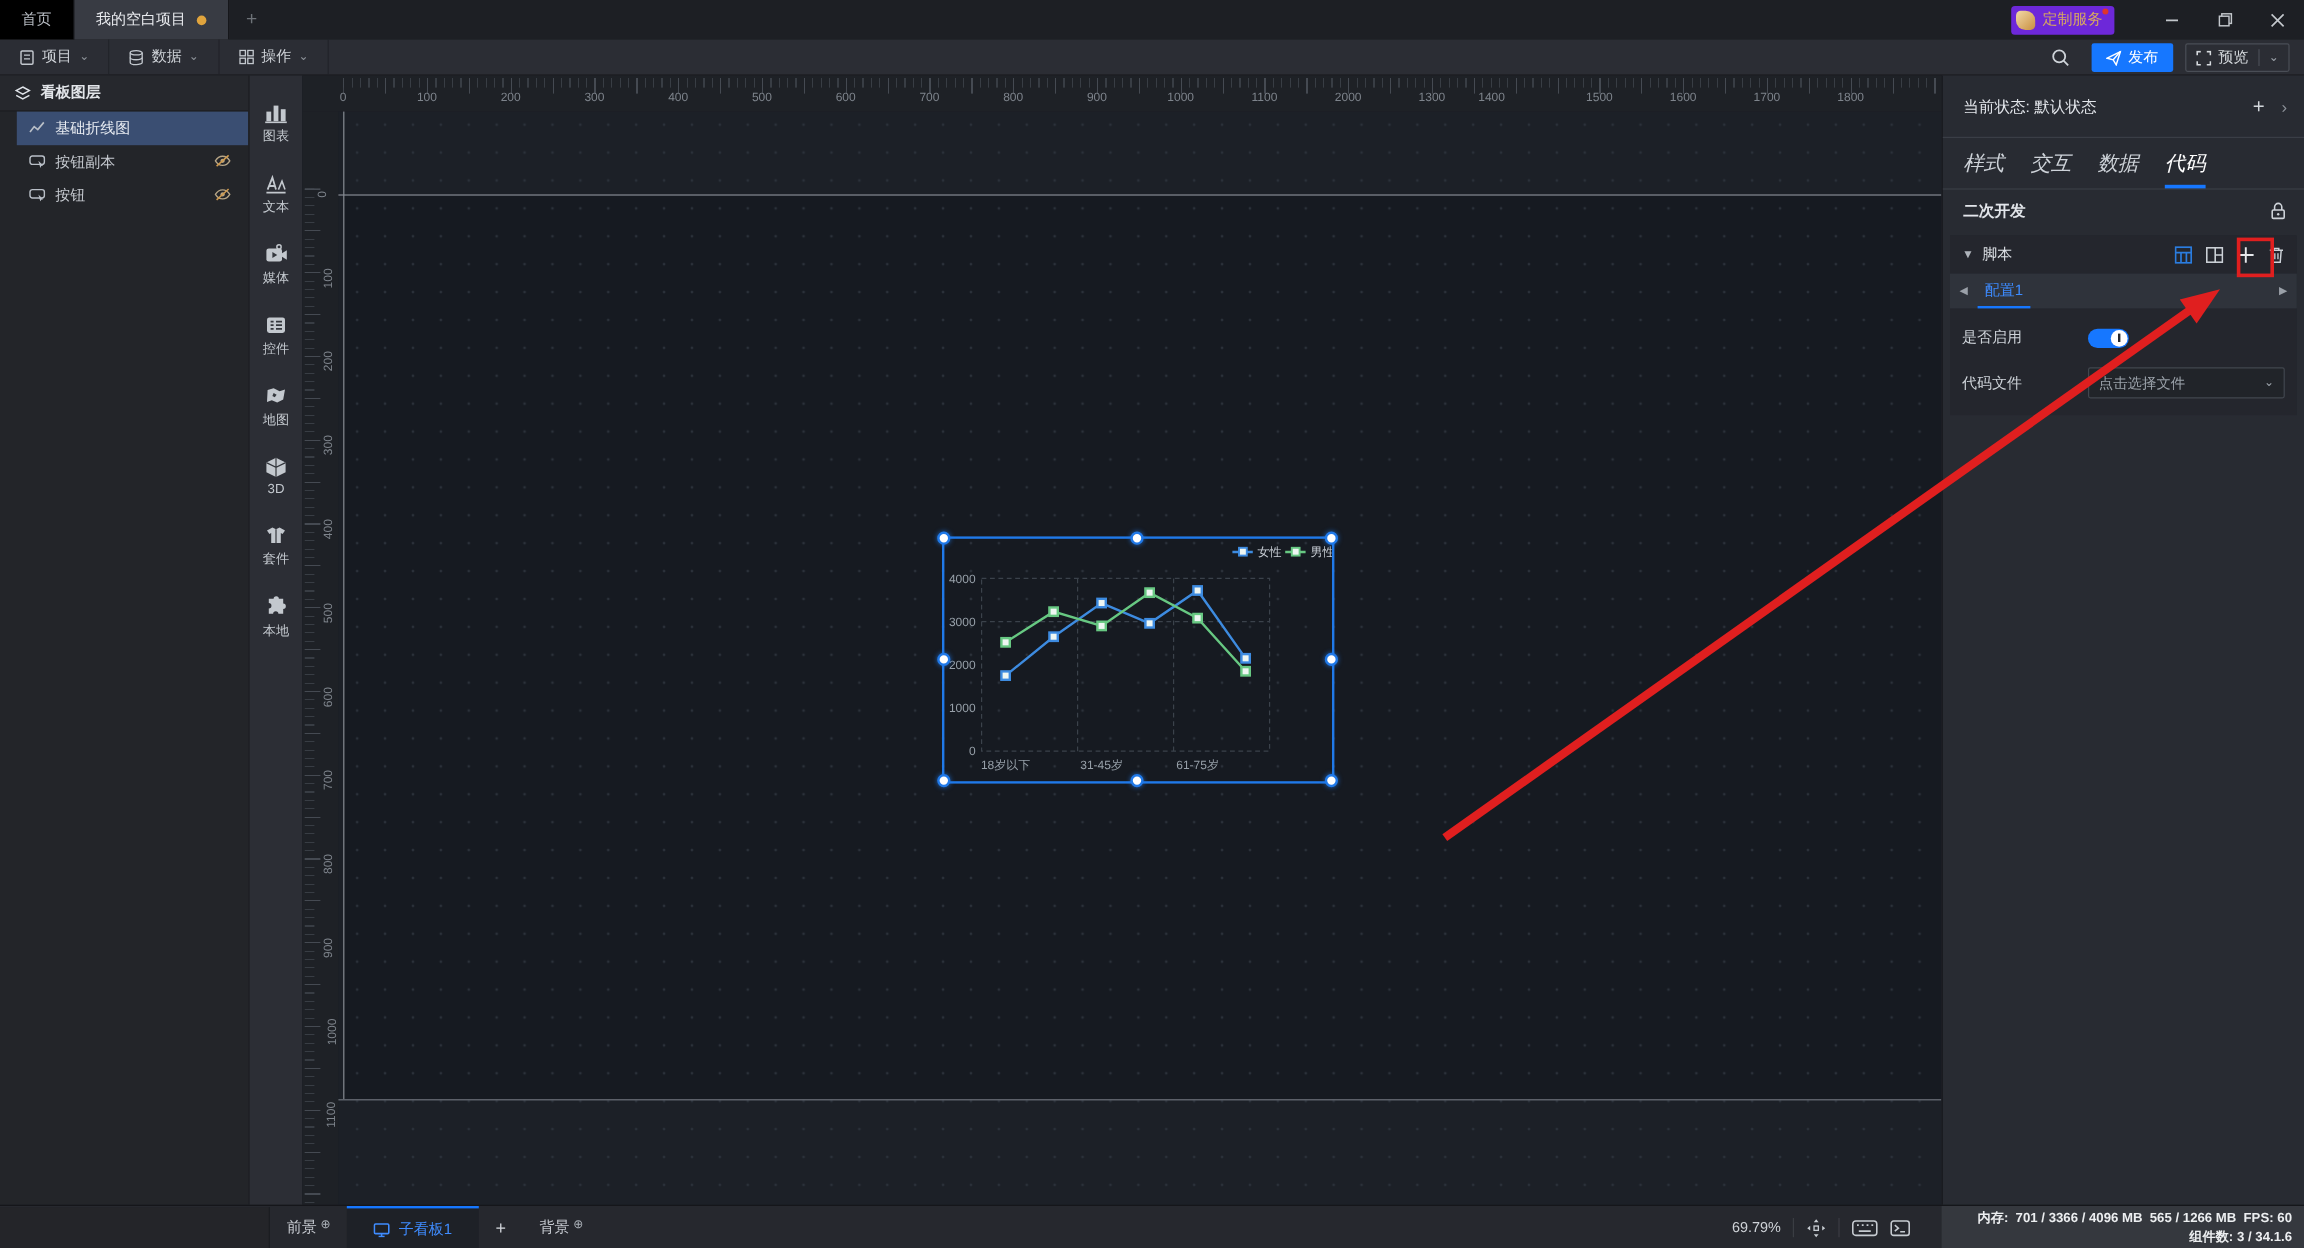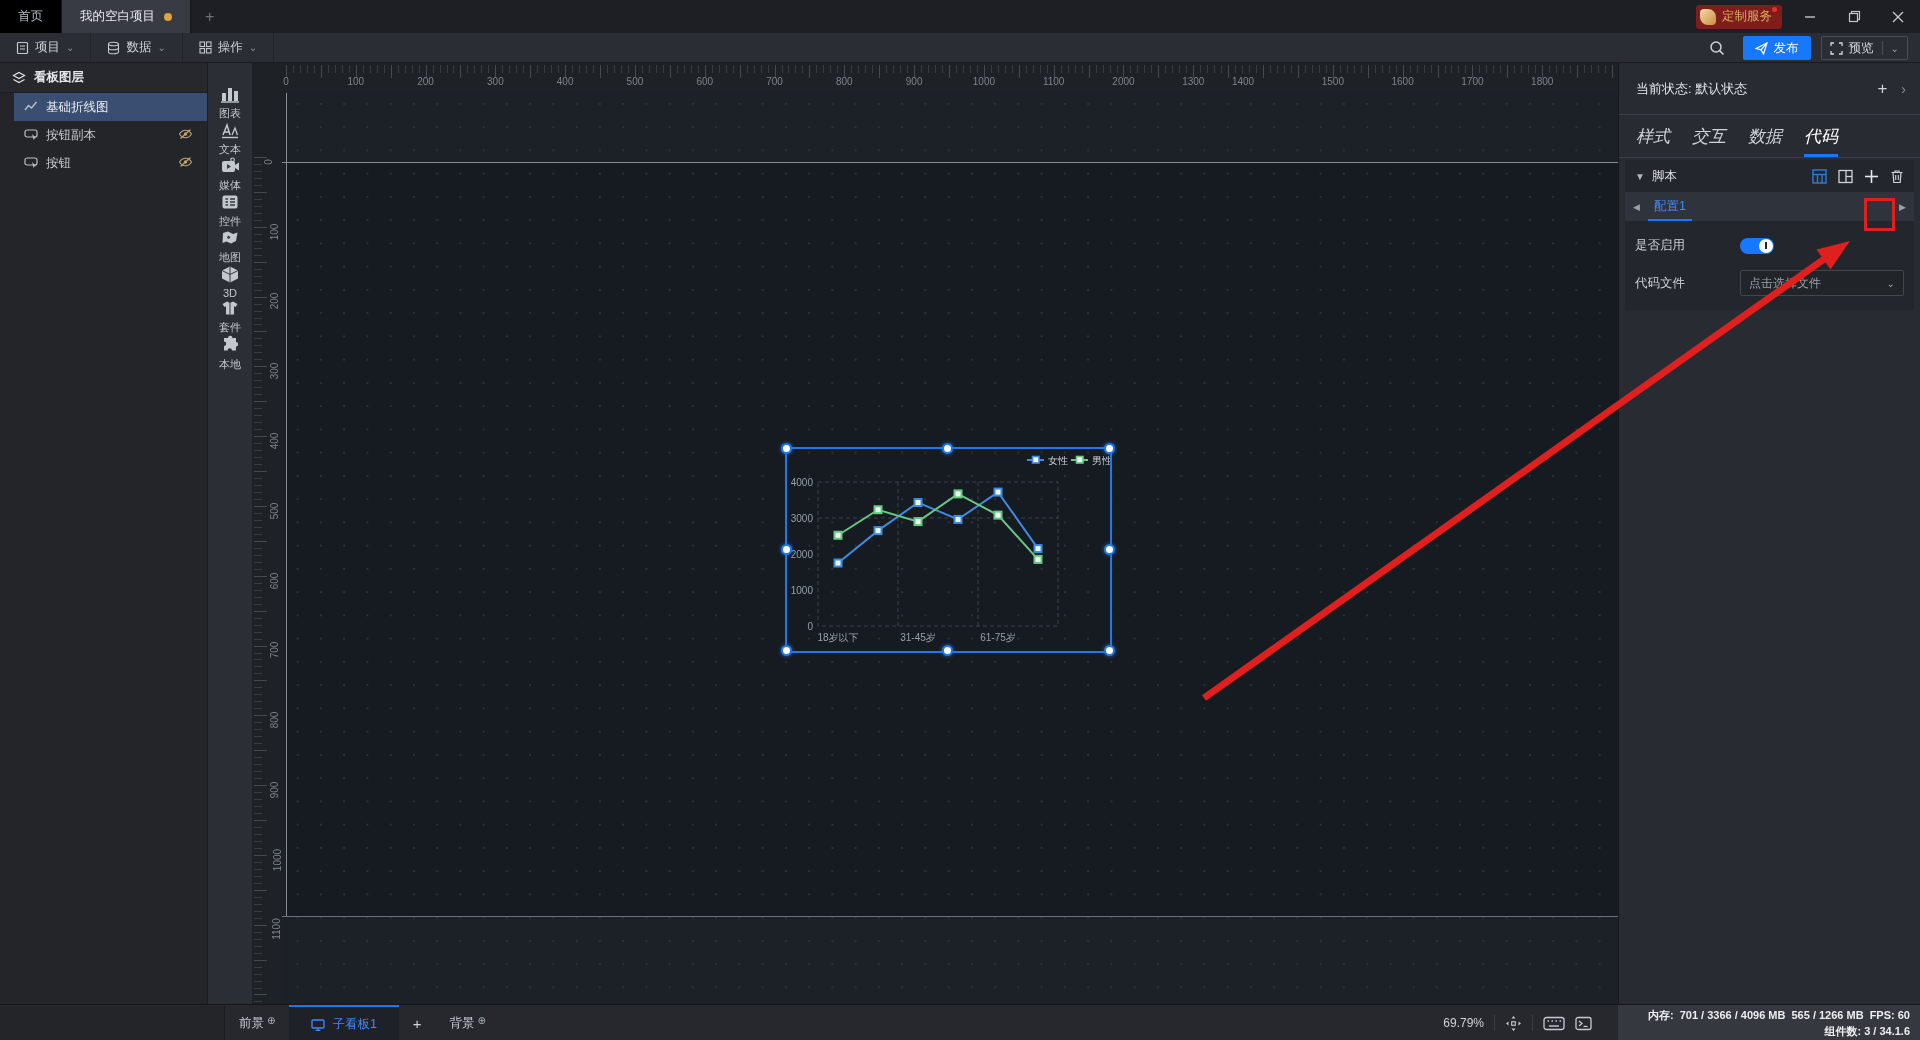--- a/index.html
+++ b/index.html
@@ -7,21 +7,21 @@
     font-family:"Liberation Sans","DejaVu Sans",sans-serif; }
   #app { position:relative; width:1920px; height:1040px; background:#1d1f24; color:#c9cdd3; }
 
   
   .titlebar { position:absolute; left:0; top:0; width:1920px; height:33px; background:#1d1f24; display:flex; align-items:stretch; }
   .ttab { display:flex; align-items:center; padding:0 18px; font-size:12.5px; color:#b9bec5; background:#000000; border-right:1px solid #16171b; cursor:pointer; }
   .ttab.active { background:#383b43; color:#e8eaee; }
   .ttab .dot { width:8px; height:8px; border-radius:50%; background:#e0a43d; margin-left:9px; }
   .ttab-add { display:flex; align-items:center; padding:0 14px; color:#6d7278; font-size:16px; cursor:pointer; }
   .title-right { position:absolute; right:0; top:0; height:33px; display:flex; align-items:center; }
-  .svc-badge { display:flex; align-items:center; height:24px; background:#7f1d1d; border-radius:3px; margin-right:6px; padding:0 10px 0 4px; cursor:pointer; position:relative; }
+  .svc-badge { display:flex; align-items:center; height:24px; background:#6d28d9; border-radius:3px; margin-right:26px; padding:0 10px 0 4px; cursor:pointer; position:relative; }
   .svc-icon { width:16px; height:16px; border-radius:4px 8px 4px 8px; background:linear-gradient(135deg,#f2d9a8,#c98f3f); margin-right:6px; }
   .svc-badge .label { color:#d8a95f; font-size:12.5px; }
   .svc-badge .reddot { position:absolute; right:5px; top:2px; width:5px; height:5px; border-radius:50%; background:#e0342b; }
   .winbtn { width:44px; height:33px; display:flex; align-items:center; justify-content:center; color:#c3c7cc; font-size:13px; cursor:pointer; }
   .winbtn svg { display:block; }
 
   
   .menubar { position:absolute; left:0; top:33px; width:1920px; height:30px; background:#2b2d34; border-bottom:1px solid #191b1f; display:flex; align-items:stretch; }
   .menu-item { display:flex; align-items:center; gap:6px; padding:0 16px; font-size:12.5px; color:#ced2d7; border-right:1px solid #22242a; cursor:pointer; }
   .menu-item .caret { color:#8b9097; font-size:10px; }
@@ -32,21 +32,21 @@
   .btn-preview .sep { width:1px; height:14px; background:#4a4e56; margin:0 2px; }
 
   
   .layers { position:absolute; left:0; top:63px; width:207px; height:941px; background:#232529; }
   .layers-header { display:flex; align-items:center; gap:8px; height:30px; padding-left:12px; color:#e2e5e9; font-size:12.5px; font-weight:bold; background:#26282d; border-bottom:1px solid #1b1d21; }
   .layer-item { display:flex; align-items:center; gap:8px; height:28px; margin-left:14px; padding-left:10px; font-size:12.5px; color:#c6cad0; cursor:pointer; position:relative; }
   .layer-item.selected { background:#3a4e72; color:#e8ecf2; }
   .layer-item .eye { position:absolute; right:14px; top:7px; }
 
   
-  .toolbox { position:absolute; left:207px; top:63px; width:45px; height:941px; background:#2c2e35; border-left:1px solid #1b1d21; display:flex; flex-direction:column; align-items:center; padding-top:22px; }
+  .toolbox { position:absolute; left:207px; top:63px; width:45px; height:941px; background:#2c2e35; border-left:1px solid #1b1d21; display:flex; flex-direction:column; align-items:center; padding-top:22px; gap:23px; }
   .tool-item { display:flex; flex-direction:column; align-items:center; gap:3px; color:#c3c8ce; font-size:11px; cursor:pointer; width:45px; }
   .tool-item svg { display:block; }
 
   
   .workspace { position:absolute; left:252px; top:63px; width:1366px; height:941px; background:#1c1f26; overflow:hidden; }
   .ruler-top { position:absolute; left:0; top:0; width:1366px; height:30px; background:#1e2126;
     background-image:
       repeating-linear-gradient(90deg,#454a52 0,#454a52 1px,transparent 1px,transparent 34.895px),
       repeating-linear-gradient(90deg,#383d44 0,#383d44 1px,transparent 1px,transparent 6.979px);
     background-size:100% 13px,100% 8px; background-repeat:no-repeat; background-position:34px 2px,34px 2px; }
@@ -431,20 +431,28 @@
       <span class="label">当前状态: 默认状态</span>
       <span class="plus">+</span>
       <span class="arrow">›</span>
     </div>
     <div class="insp-tabs" id="insp-tabs">
         <div class="insp-tab">样式</div>
         <div class="insp-tab">交互</div>
         <div class="insp-tab">数据</div>
         <div class="insp-tab active">代码</div>
       </div>
+    <div class="section-row">
+      <span class="label">二次开发</span>
+      <svg width="15" height="16">
+          <rect x="2.5" y="7" width="10" height="7" rx="1" fill="none" stroke="#ced3d9" stroke-width="1.3"></rect>
+          <path d="M4.5 7 V4.5 a3 3 0 0 1 6 0 V7" fill="none" stroke="#ced3d9" stroke-width="1.3"></path>
+          <circle cx="7.5" cy="10.5" r="1" fill="#ced3d9"></circle>
+        </svg>
+    </div>
     <div class="script-box">
       <div class="script-head">
         <span class="chev">▼</span>
         <span class="label">脚本</span>
         <div class="script-icons">
           <span class="sicon">
               <svg width="15" height="15">
                 <rect x="1" y="1" width="13" height="13" fill="none" stroke="#2b7de0" stroke-width="1.4"></rect>
                 <line x1="1" y1="5.5" x2="14" y2="5.5" stroke="#2b7de0" stroke-width="1.4"></line>
                 <line x1="5.5" y1="5.5" x2="5.5" y2="14" stroke="#2b7de0" stroke-width="1.4"></line>

